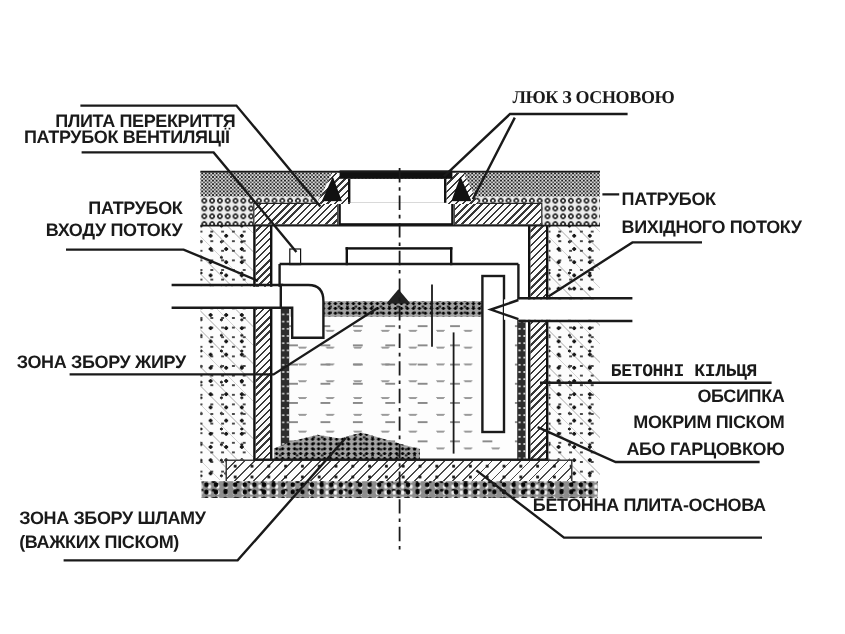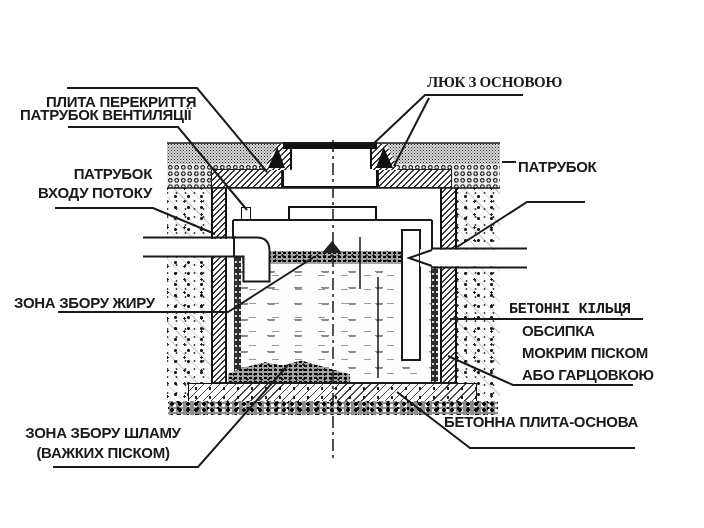--- a/index.html
+++ b/index.html
@@ -158,32 +158,33 @@
 
   <div class="label" style="left:427px;top:73px;font-family:Liberation Serif, serif;"><span>ЛЮК З ОСНОВОЮ</span></div>
 
   <div class="label" style="left:28px;top:164px;width:124px;text-align:right;">
     <div>ПАТРУБОК</div>
     <div>ВХОДУ ПОТОКУ</div>
   </div>
 
   <div class="label" style="left:518px;top:155px;line-height:23px;">
     <div>ПАТРУБОК</div>
+    <div>ВИХІДНОГО ПОТОКУ</div>
   </div>
 
   <div class="label" style="left:14px;top:293px;"><span>ЗОНА ЗБОРУ ЖИРУ</span></div>
 
   <div class="label" style="left:509px;top:300px;font-family:Liberation Mono, monospace;"><span>БЕТОННІ КІЛЬЦЯ</span></div>
 
-  <div class="label" style="left:522px;top:320px;line-height:22px;">
+  <div class="label" style="left:522px;top:320px;line-height:22px;text-align:right;">
     <div>ОБСИПКА</div>
     <div>МОКРИМ ПІСКОМ</div>
     <div>АБО ГАРЦОВКОЮ</div>
   </div>
 
-  <div class="label" style="left:16px;top:423px;width:174px;text-align:center;line-height:20px;">
+  <div class="label" style="left:16px;top:423px;width:174px;text-align:left;line-height:20px;">
     <div>ЗОНА ЗБОРУ ШЛАМУ</div>
     <div>(ВАЖКИХ ПІСКОМ)</div>
   </div>
 
   <div class="label" style="left:444px;top:412px;"><span>БЕТОННА ПЛИТА-ОСНОВА</span></div>
 
 </div>
 
 </body></html>

